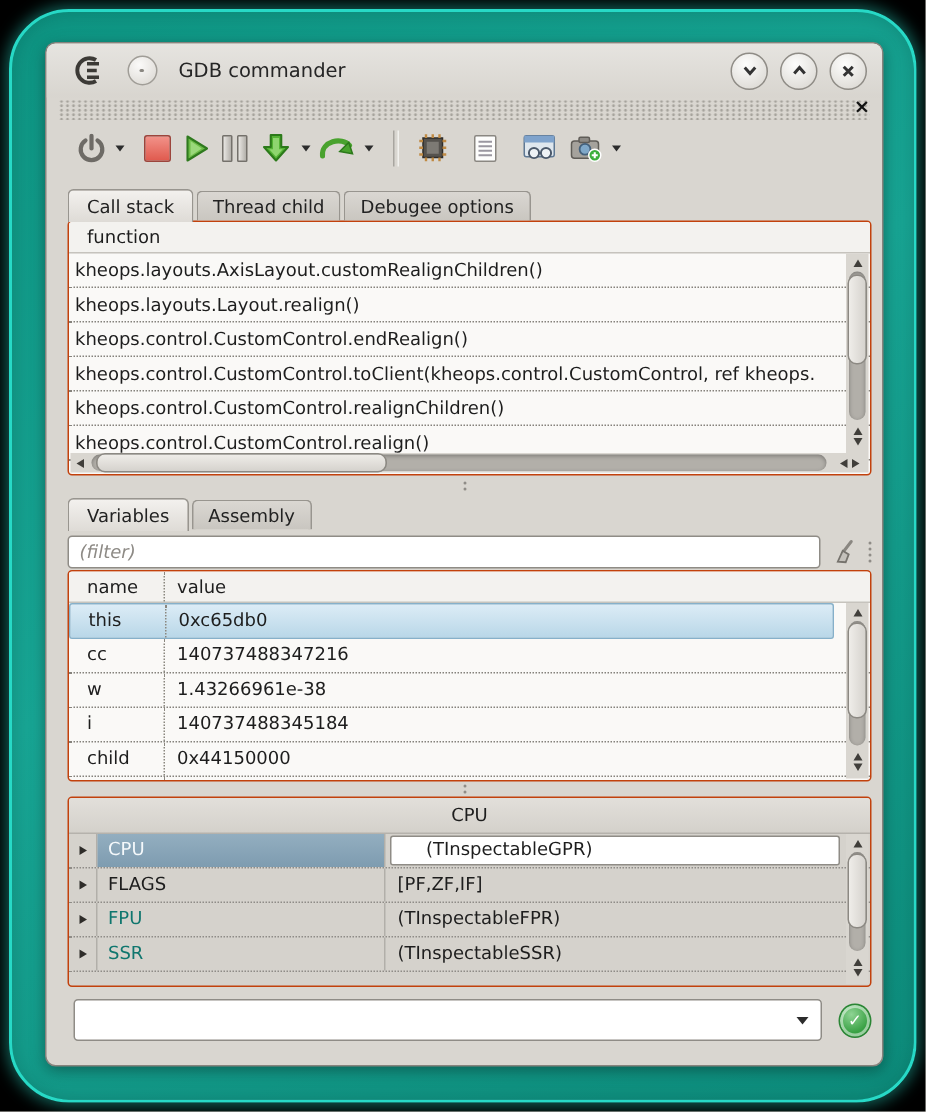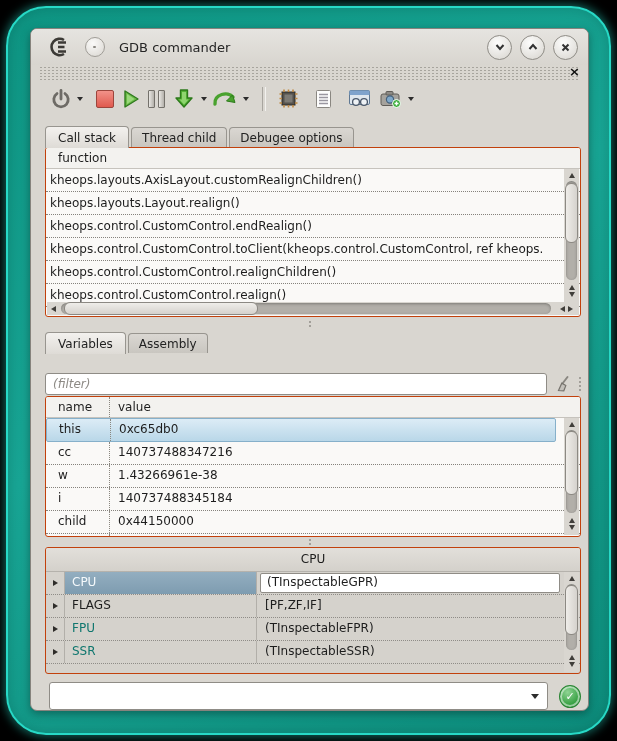--- a/index.html
+++ b/index.html
@@ -79,21 +79,21 @@
   .hs-track{flex:1;position:relative;height:11px;margin:0 2px;background:#b2afa9;border-radius:6px;
             box-shadow:inset 0 1px 3px rgba(0,0,0,.3);}
   .hs-thumb{position:absolute;top:-1px;bottom:-1px;left:3px;width:192px;
             background:linear-gradient(#efede9,#d5d2cd);border:1px solid #8c8983;border-radius:6px;}
   .hs-dbl{width:26px;display:flex;align-items:center;justify-content:center;gap:3px;}
   
   .split{display:flex;flex-direction:column;align-items:center;justify-content:center;gap:2px;}
   .split1{height:13px;} .split2{height:10px;}
   .split i{display:block;width:2px;height:2px;border-radius:50%;background:#8f8c87;}
   
-  .filter-row{display:flex;align-items:center;margin:21px 7px 0 14px;height:19px;}
+  .filter-row{display:flex;align-items:center;margin:5px 7px 0 14px;height:19px;}
   .filter-input{flex:1;height:20px;border:1px solid #8f8c86;border-radius:3px;background:#fff;
                 padding:0 7px;font:12px "DejaVu Sans",sans-serif;color:#1d1d1d;outline:none;}
   .filter-input::placeholder{color:#8d8a85;font-style:italic;}
   .broom-btn{width:22px;height:22px;margin-left:5px;display:flex;align-items:center;justify-content:center;}
   .v-handle{display:flex;flex-direction:column;gap:2px;margin-left:5px;}
   .v-handle i{display:block;width:2px;height:2px;border-radius:50%;background:#8f8c87;}
   
   .vars-panel{margin-top:3px;height:139px;}
   .var-head{display:flex;}
   .var-head span:first-child{width:51px;padding-left:12px;border-right:1px dotted #8a877f;}
@@ -108,21 +108,21 @@
   .cpu-title{height:23px;line-height:23px;text-align:center;background:linear-gradient(#e2dfda,#d4d1cb);
              border-bottom:1px solid #b5b2ac;}
   .cpu-row{display:flex;height:22px;line-height:21px;border-bottom:1px dotted #8f8c87;}
   .cpu-gutter{width:18px;border-right:1px solid #b2afa9;display:flex;align-items:center;justify-content:center;}
   .expander{width:0;height:0;border-top:3.5px solid transparent;border-bottom:3.5px solid transparent;border-left:5px solid #2e2c29;}
   .cpu-name{flex:0 0 184px;padding-left:7px;border-right:1px solid #b2afa9;white-space:nowrap;overflow:hidden;}
   .cpu-row.selected .cpu-name{background:linear-gradient(#93aec0,#7e9cb0);color:#f5f9fb;}
   .cpu-row.disabled .cpu-name{color:#0f766e;}
   .cpu-value{flex:1;padding-left:8px;white-space:nowrap;overflow:hidden;}
   .cpu-valbox{flex:1;height:18px;line-height:17px;margin:1px 20px 1px 3px;background:#fff;
-              border:1px solid #8f8c86;border-radius:2px;padding-left:6px;white-space:nowrap;overflow:hidden;}
+              border:1px solid #8f8c86;border-radius:2px;padding-left:23px;white-space:nowrap;overflow:hidden;}
   
   .cmd-row{display:flex;align-items:center;margin:8px 7px 0 18px;height:28px;}
   .combo{flex:0 0 497px;height:26px;border:1px solid #8f8c86;border-radius:3px;background:#fff;
          position:relative;display:flex;align-items:center;}
   .combo input{flex:1;border:none;outline:none;background:transparent;height:22px;margin-left:6px;
                font:12px "DejaVu Sans",sans-serif;}
   .combo-dd{width:24px;display:flex;align-items:center;justify-content:center;align-self:stretch;}
   .confirm-btn{width:21px;height:21px;border-radius:50%;margin-left:11px;
                background:radial-gradient(circle at 38% 30%,#8fd494,#3aa245 62%,#2e8f3a);
                border:1px solid #2b8535;box-shadow:inset 0 0 0 2px rgba(255,255,255,.5);

